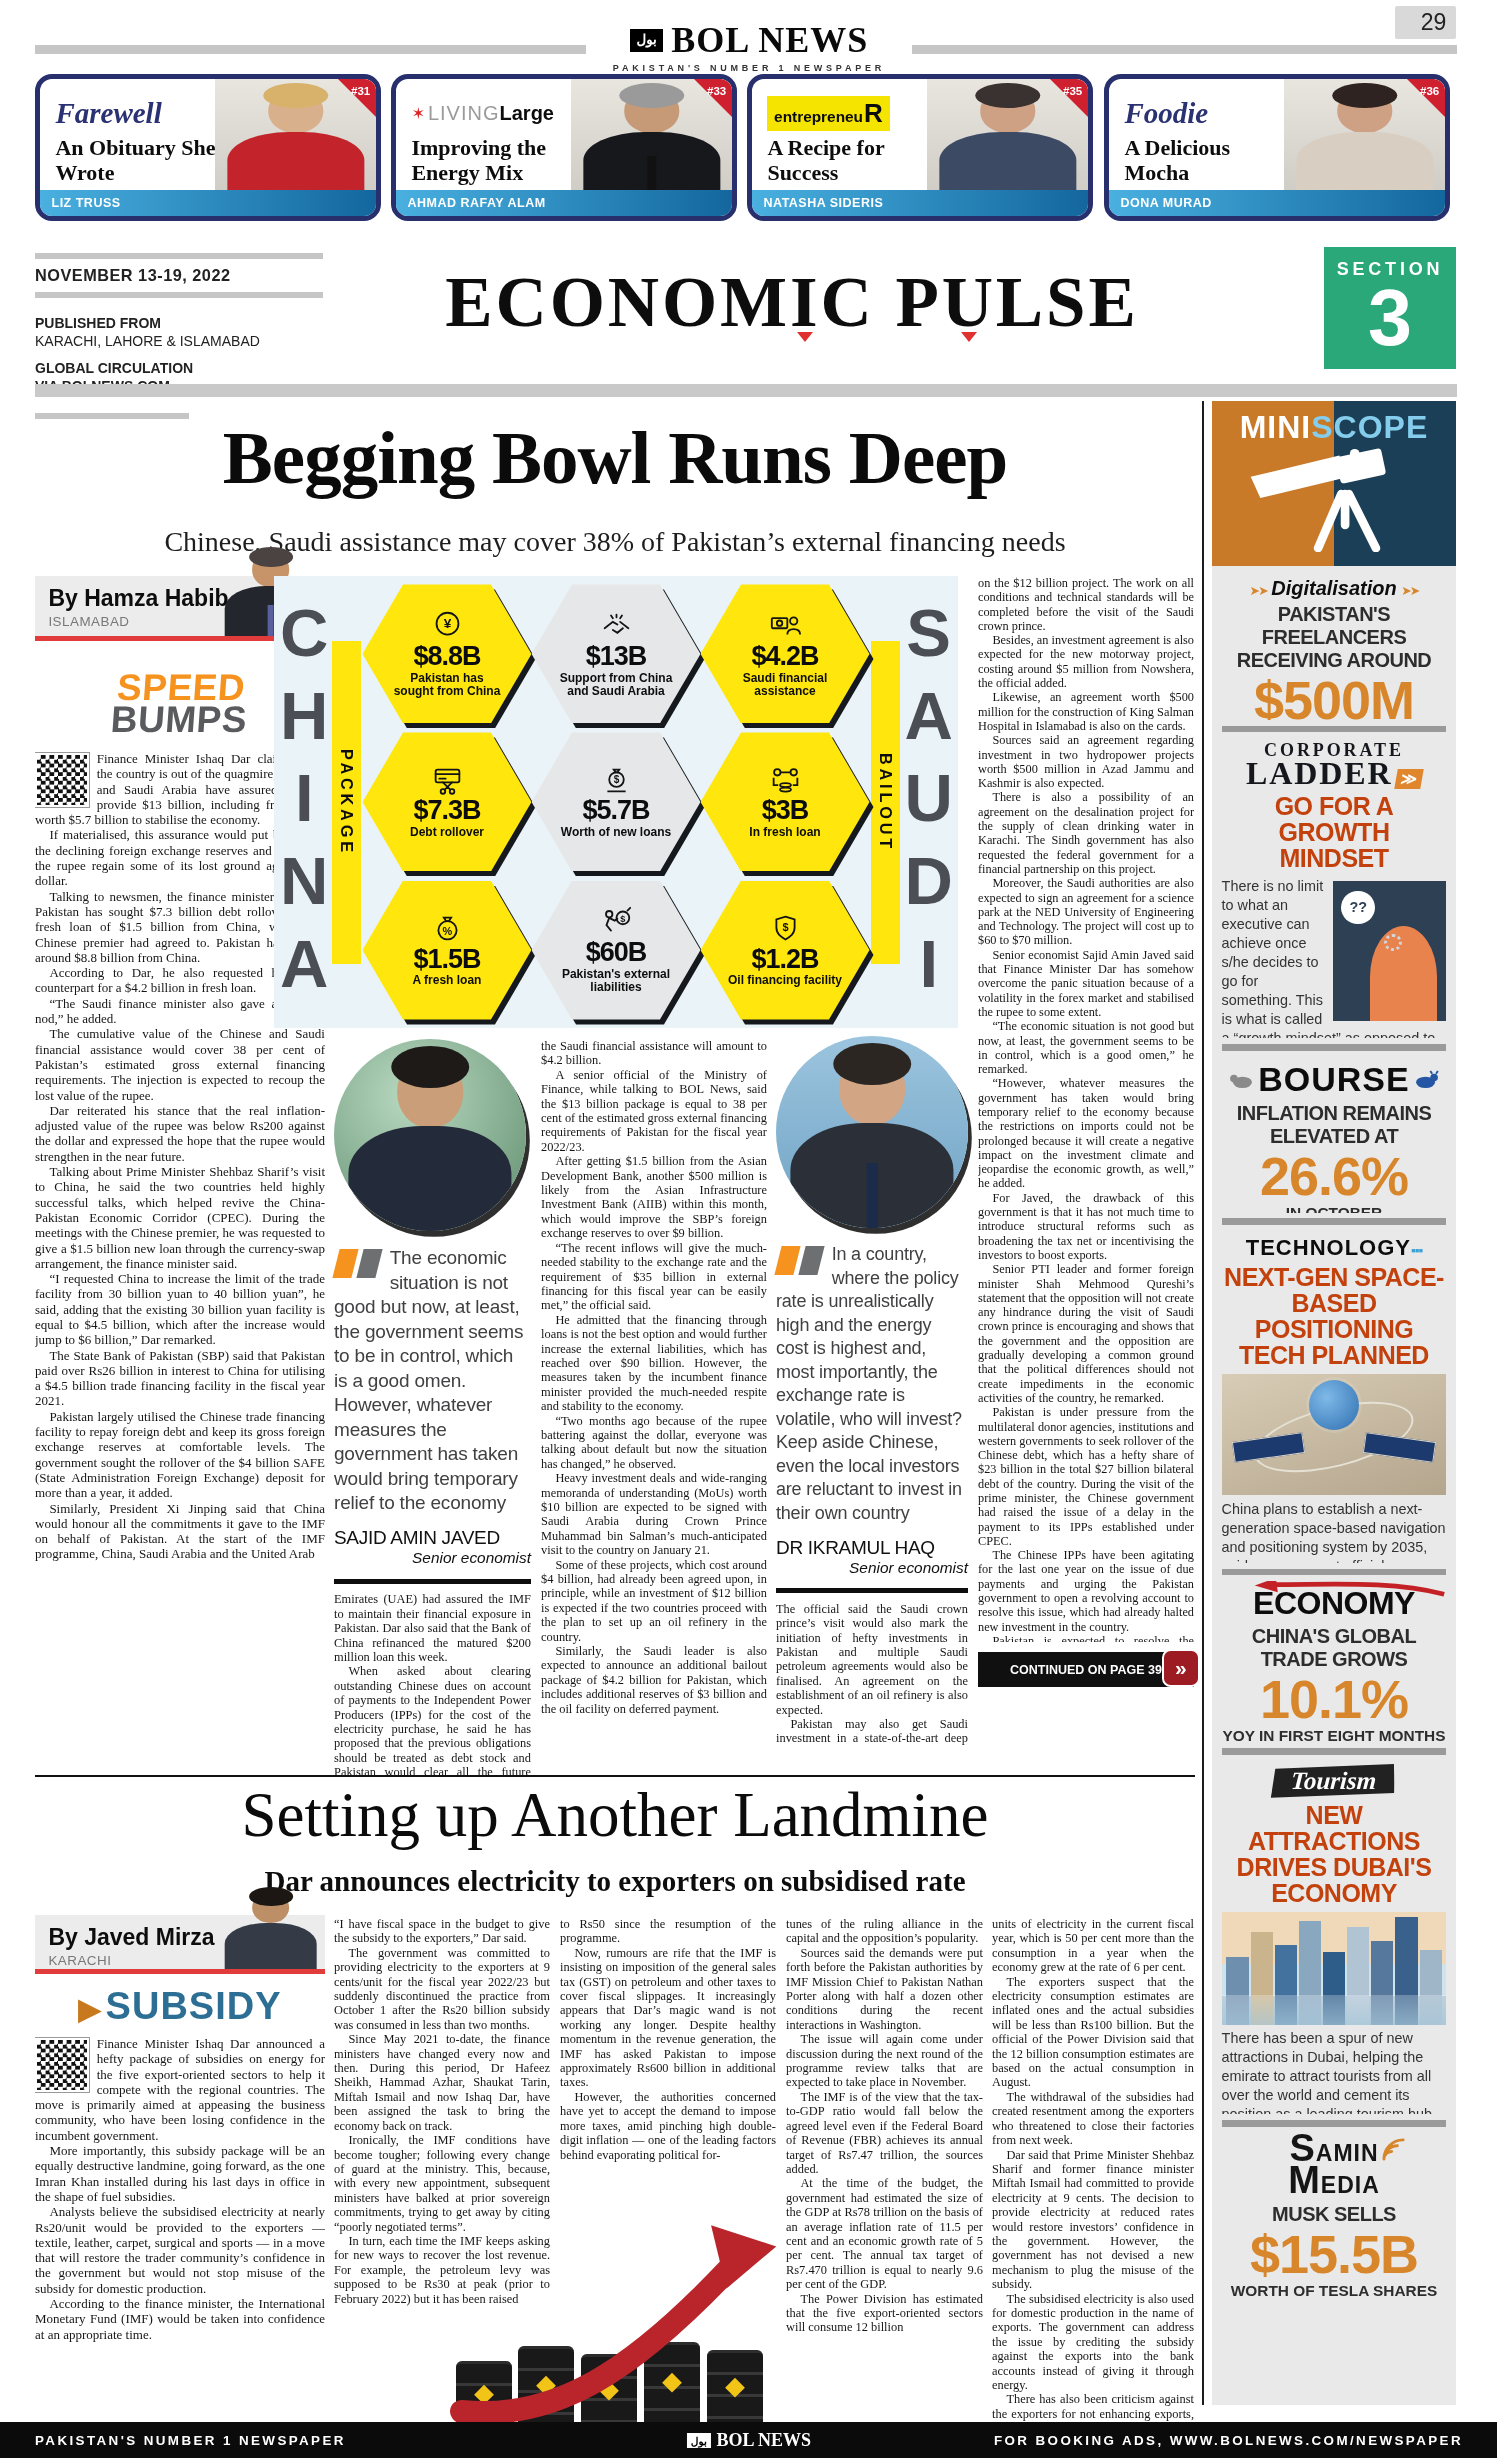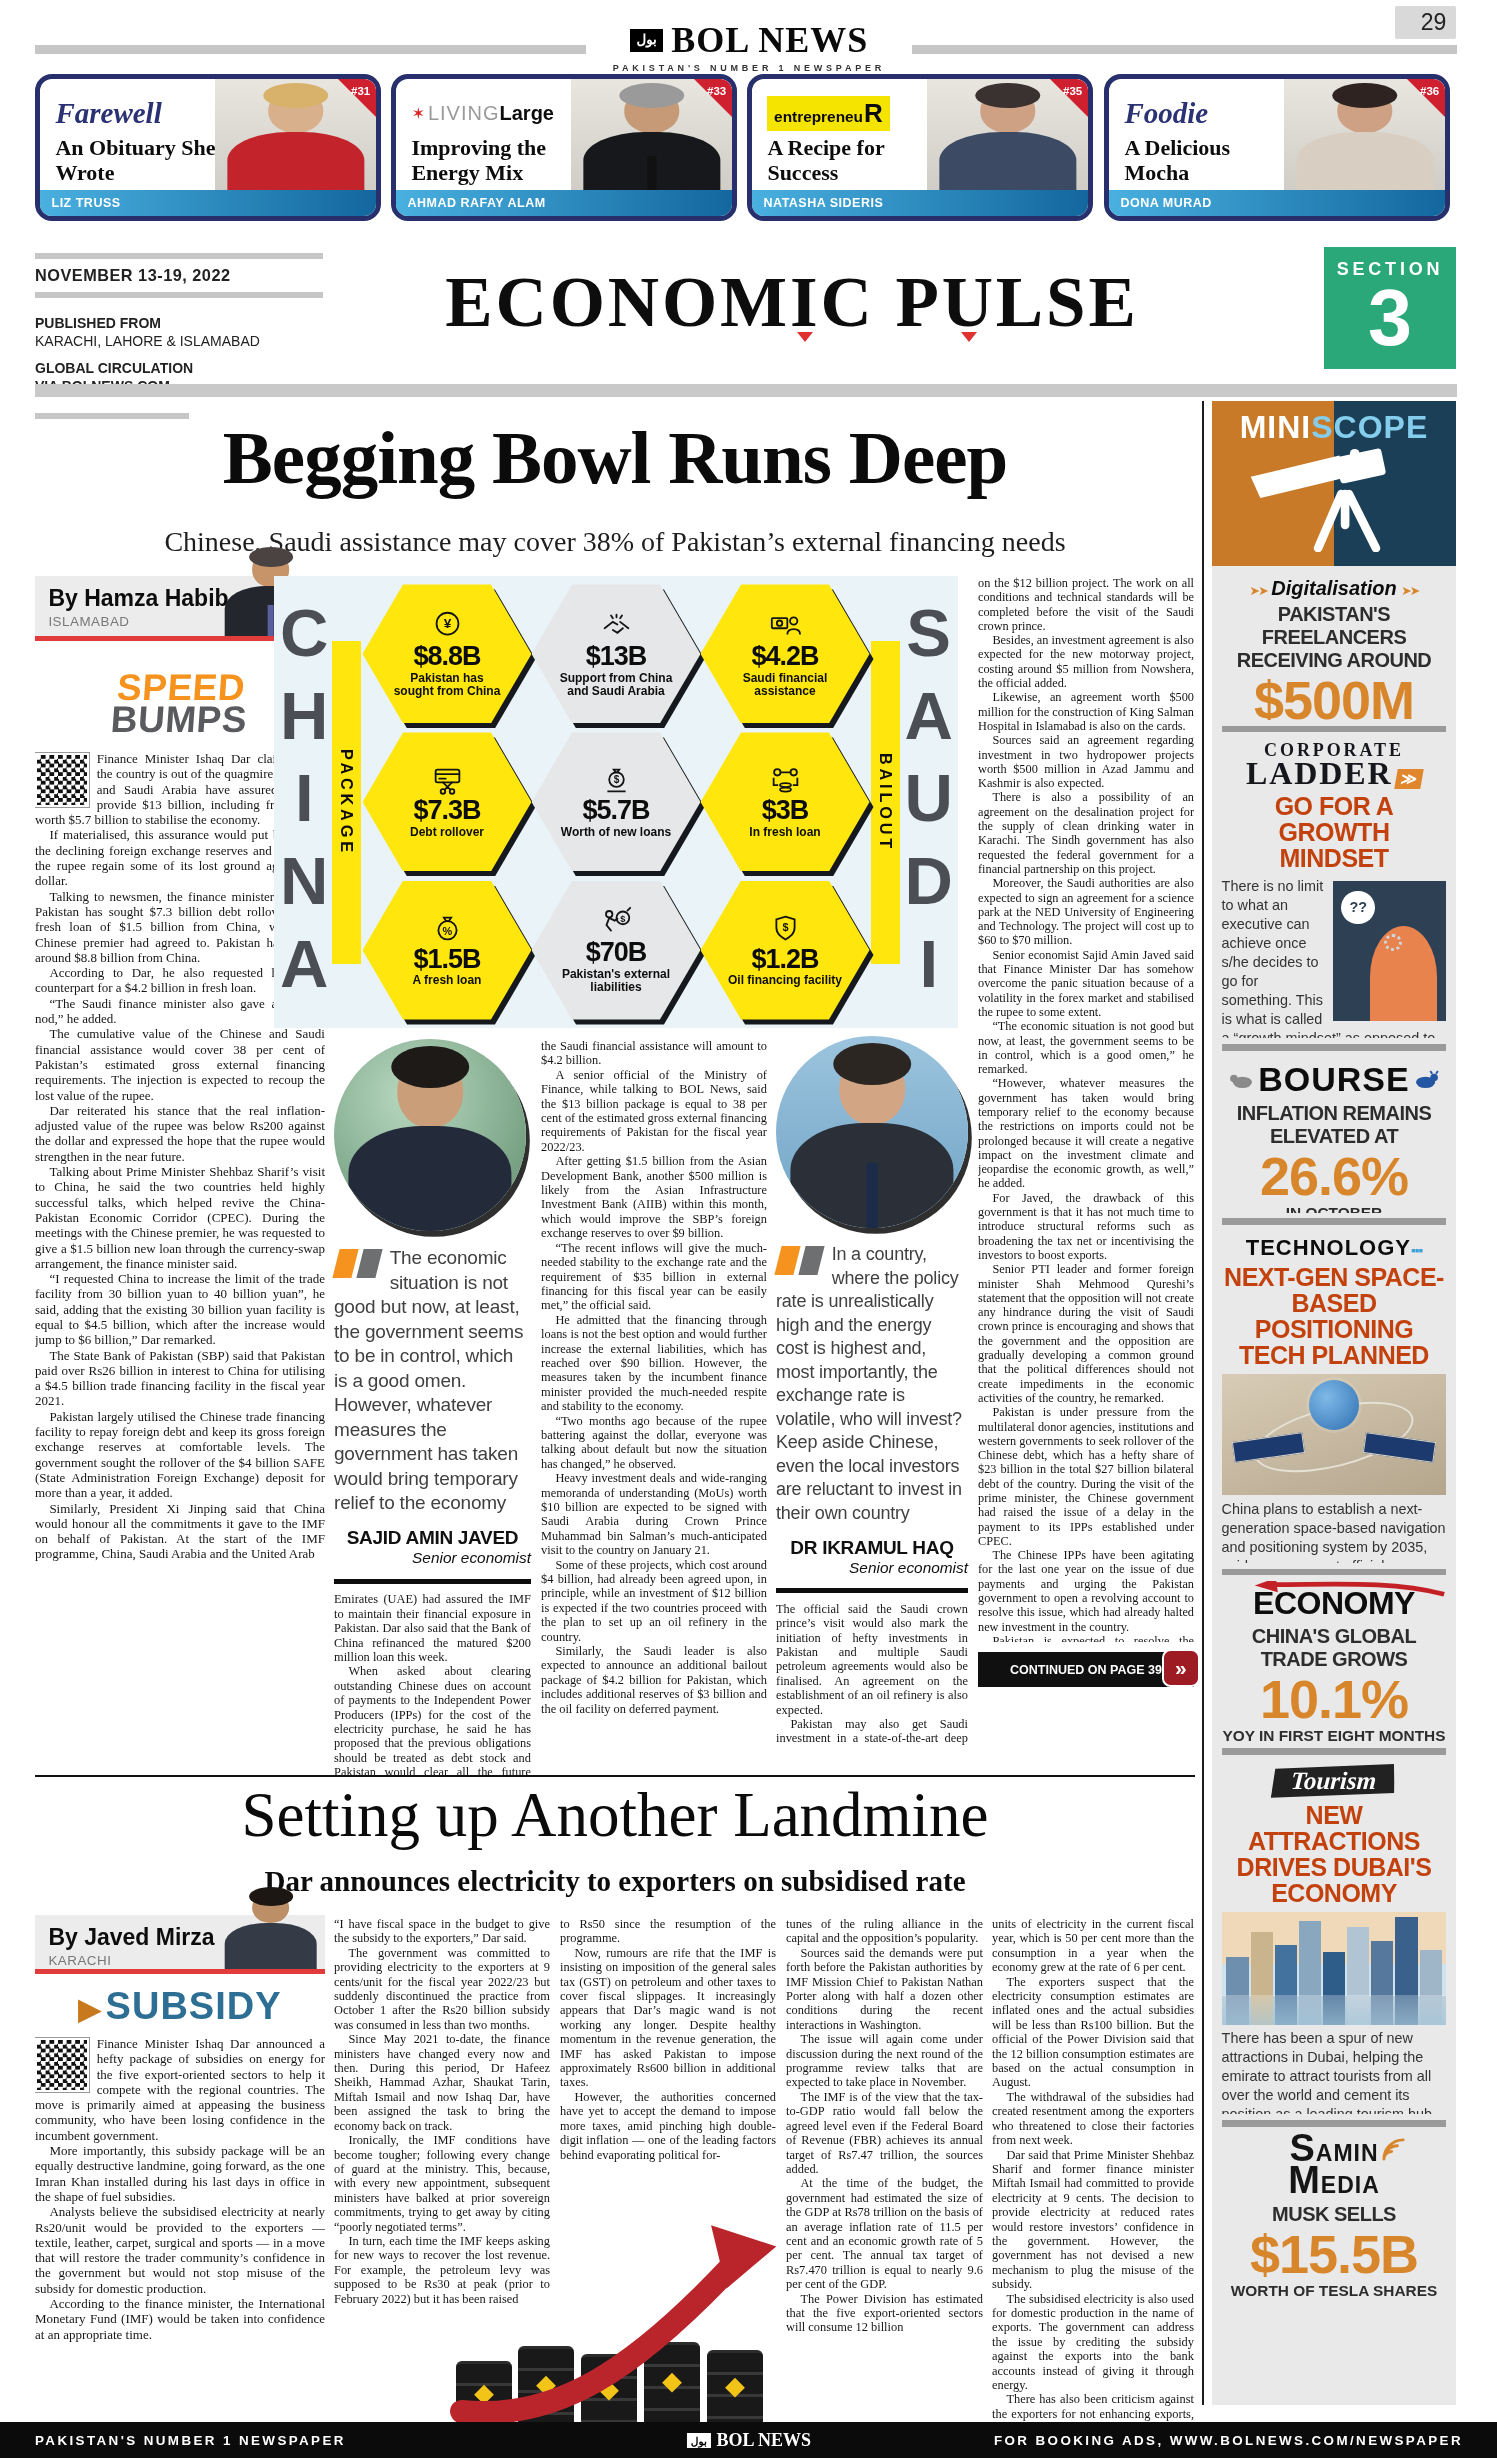--- a/index.html
+++ b/index.html
@@ -71,21 +71,21 @@
 .hex svg{margin-bottom:1.9px}
 
 .cphoto{width:192px;height:192px;border-radius:50%;position:relative;overflow:hidden;box-shadow:3.8px 5.8px 0 rgba(10,10,10,.85)}
 #q1col{left:334px;top:1039px;width:197px}
 #q2col{left:776px;top:1036px;width:192px}
 .qblock{margin-top:15.4px}
 .qtext{font-size:19px;line-height:24.5px;color:#414143;letter-spacing:-0.2px}
 .qmark{float:left;width:48px;height:31px;margin:2.9px 7.7px 0 0;position:relative}
 .qmark::before,.qmark::after{content:'';position:absolute;top:0;width:19px;height:29px;transform:skewX(-14deg)}
 .qmark::before{left:1.9px;background:#f6921e}.qmark::after{left:26px;background:#6e6f71}
-.qauth{text-align:center;font-weight:700;font-size:19px;margin-top:11.5px;letter-spacing:-0.3px}
+.qauth{text-align:left;font-weight:400;font-size:19px;margin-top:11.5px;letter-spacing:-0.3px}
 .qrole{text-align:right;font-style:italic;font-size:15.4px}
 .qdiv{height:4.8px;background:#0d0d0d;margin:11.5px 0 8.6px}
 .qbody{height:188px}
 #colB{left:541px;top:1039px;width:226px;height:728px}
 #colD{left:978px;top:576px;width:216px;height:1066px;font-size:12.3px;line-height:14.3px}
 #contbar{left:978px;top:1652px;width:216px;height:35px;background:#101010;color:#fff;display:flex;align-items:center;justify-content:center;font-size:12.5px;font-weight:700}
 .carr{position:absolute;right:-5.8px;top:-2.9px;width:38px;height:38px;background:#9d1c24;border:2.9px solid #fff;border-radius:8.6px;color:#fff;display:flex;align-items:center;justify-content:center;font-size:21px;font-weight:900}
 
 #rule2{left:35px;top:1775px;width:1160px;height:1.9px;background:#111}
 #h2{left:35px;top:1784px;width:1160px;text-align:center;font-family:"Liberation Serif",serif;font-weight:500;font-size:63px;line-height:1;color:#0b0b0b}
@@ -396,21 +396,21 @@
       </div>
     <div class="hx">
         <div class="hex g">
       <svg width="35" height="31" viewBox="0 0 36 34" fill="none" stroke="#141414" stroke-width="2" stroke-linecap="round">
             <circle cx="10" cy="9" r="3.5"></circle>
             <path d="M10 13l-3 8 5 6M10 13l6 3 3-2"></path>
             <circle cx="25" cy="13" r="7"></circle>
             <path d="M30 5l3-3"></path>
             <text x="25" y="17" font-size="10" font-weight="bold" fill="#141414" stroke="none" text-anchor="middle">$</text>
           </svg>
-      <div class="hexval">$70B</div>
+      <div class="hexval">$60B</div>
       <div class="hexlab">Pakistan's external liabilities</div>
         </div>
       </div>
     <div class="hx">
         <div class="hex y">
       <svg width="35" height="31" viewBox="0 0 36 34" fill="none" stroke="#141414" stroke-width="2">
             <path d="M18 4l10 3v9c0 7-5 10-10 13-5-3-10-6-10-13V7z"></path>
             <text x="18" y="20" font-size="12" font-weight="bold" fill="#141414" stroke="none" text-anchor="middle">$</text>
           </svg>
       <div class="hexval">$1.2B</div>

